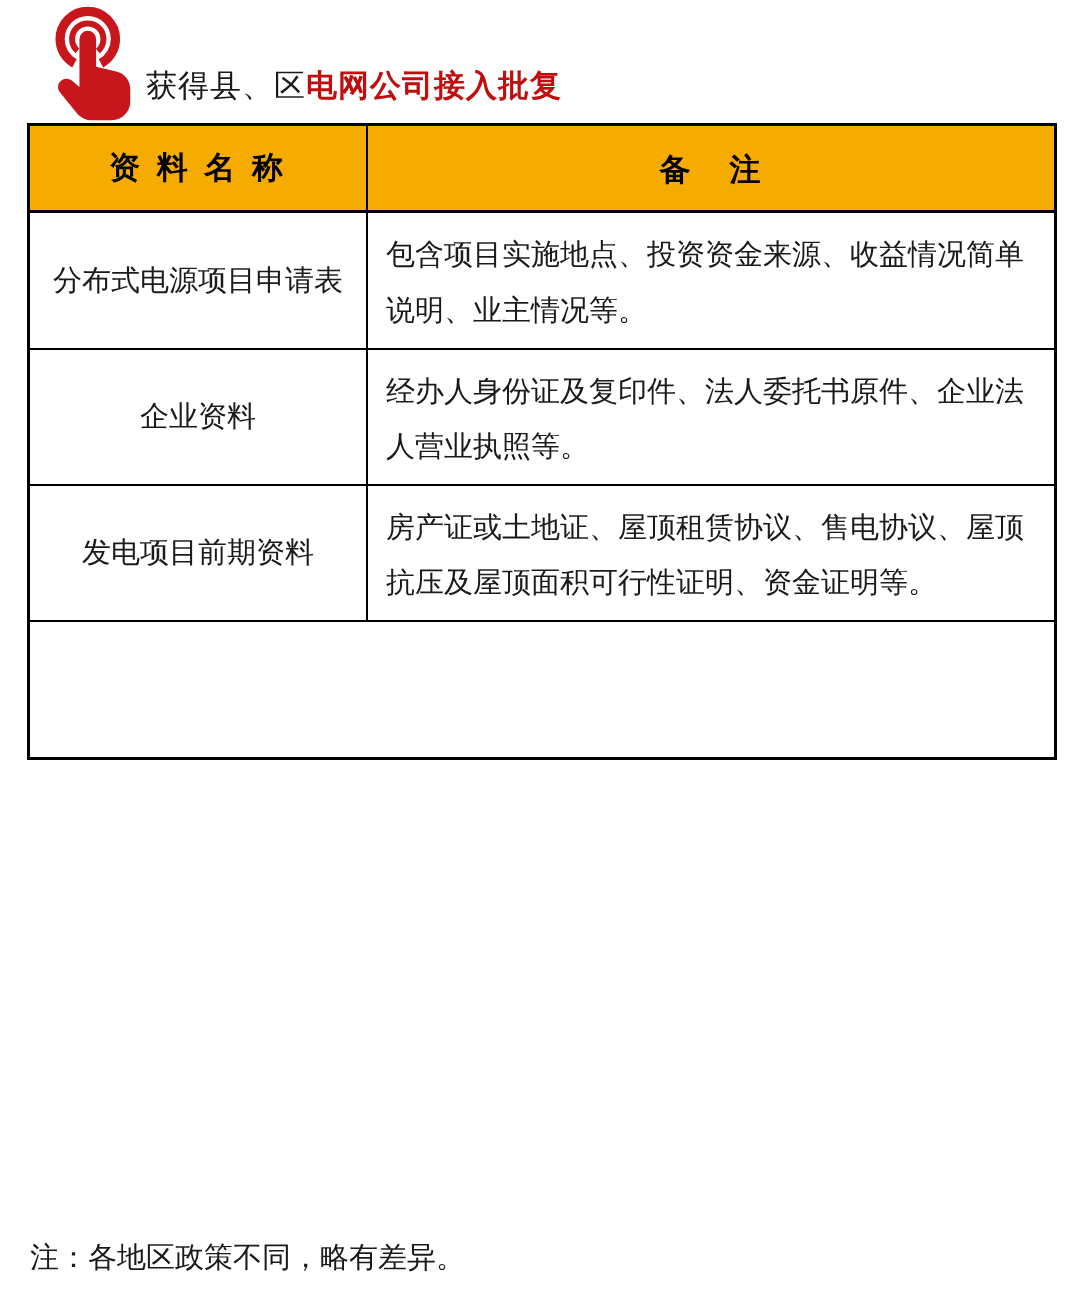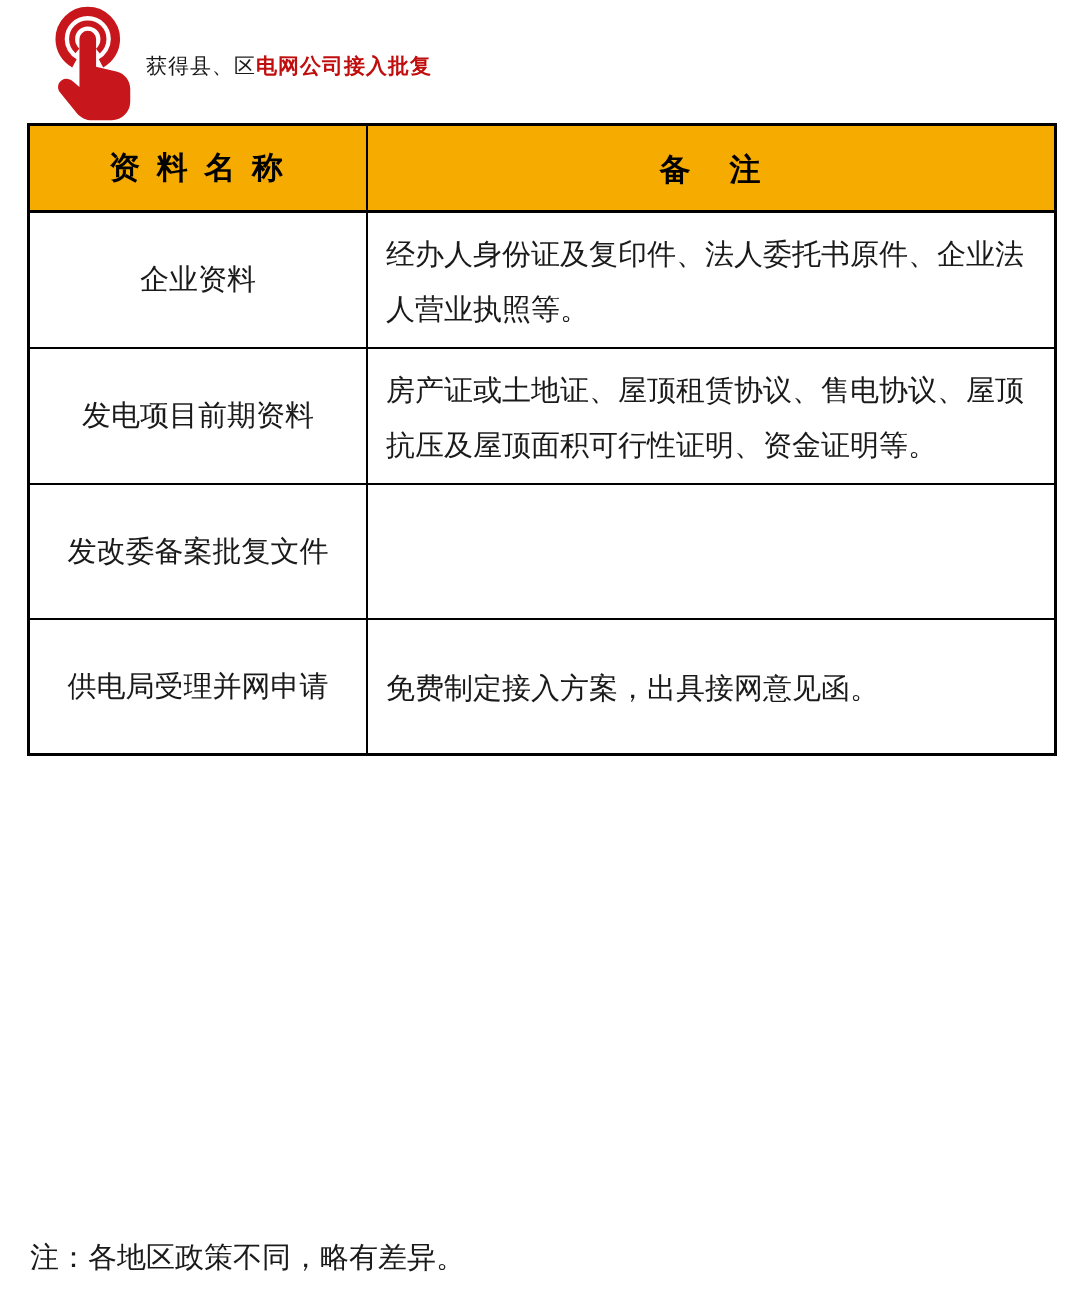--- a/index.html
+++ b/index.html
@@ -9,22 +9,22 @@
     font-family: "Liberation Sans", "DejaVu Sans", sans-serif;
     color: #1a1a1a;
   }
 
   
   .hdr-icon {
     position: absolute; left: 24px; top: 4px;
     width: 122px; height: 120px;
   }
   .hdr-title {
-    position: absolute; left: 146px; top: 44px;
-    font-size: 21px; line-height: 44px; letter-spacing: 1px;
+    position: absolute; left: 146px; top: 64px;
+    font-size: 31px; line-height: 44px; letter-spacing: 1px;
     white-space: nowrap;
   }
   .hdr-title .prefix { color: #1a1a1a; font-weight: 500; }
   .hdr-title .highlight { color: #c00e0e; font-weight: bold; }
 
   
   .tbl {
     position: absolute; left: 27px; top: 123px;
     width: 1030px;
     border: 3px solid #000;
@@ -84,38 +84,37 @@
   <span class="prefix">获得县、区</span><span class="highlight">电网公司接入批复</span>
 </div>
 
 <div class="tbl">
 
   <div class="trow thead">
     <div class="cell-name">资 料 名 称</div>
     <div class="cell-remark">备　注</div>
   </div>
 
+  <div class="trow" style="min-height:137px">
+    <div class="cell-name">分布式电源项目申请表</div>
+    <div class="cell-remark">包含项目实施地点、投资资金来源、收益情况简单说明、业主情况等。</div>
+  </div>
 
   <div class="trow" style="min-height:136px">
     <div class="cell-name">企业资料</div>
     <div class="cell-remark">经办人身份证及复印件、法人委托书原件、企业法人营业执照等。</div>
   </div>
 
   <div class="trow" style="min-height:136px">
     <div class="cell-name">发电项目前期资料</div>
     <div class="cell-remark">房产证或土地证、屋顶租赁协议、售电协议、屋顶抗压及屋顶面积可行性证明、资金证明等。</div>
   </div>
 
   <div class="trow" style="min-height:135px">
-    <div class="cell-name">发改委备案批复文件</div>
     <div class="cell-remark"></div>
   </div>
 
 
-  <div class="trow" style="min-height:133px">
-    <div class="cell-name">供电局受理并网申请</div>
-    <div class="cell-remark">免费制定接入方案，出具接网意见函。</div>
-  </div>
 
 
 </div>
 
 <div class="footnote">注：各地区政策不同，略有差异。</div>
 
 </body></html>

